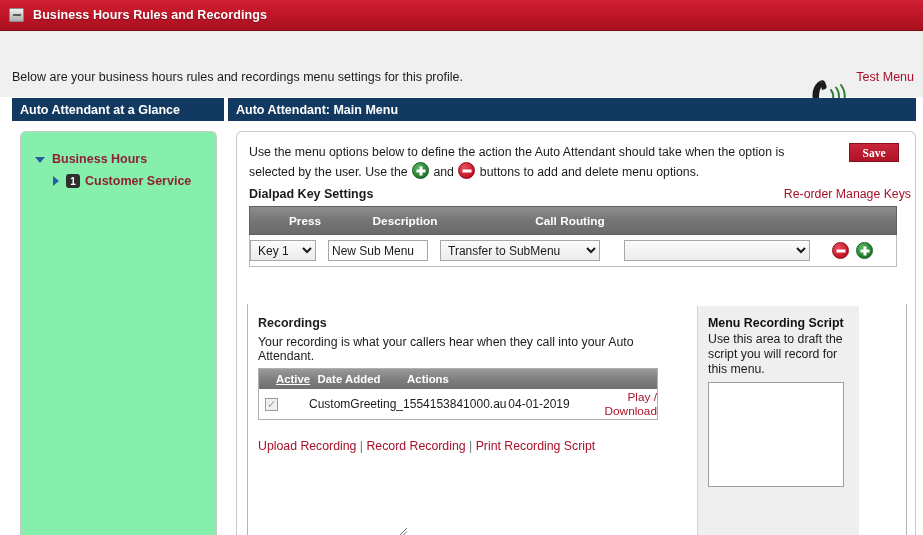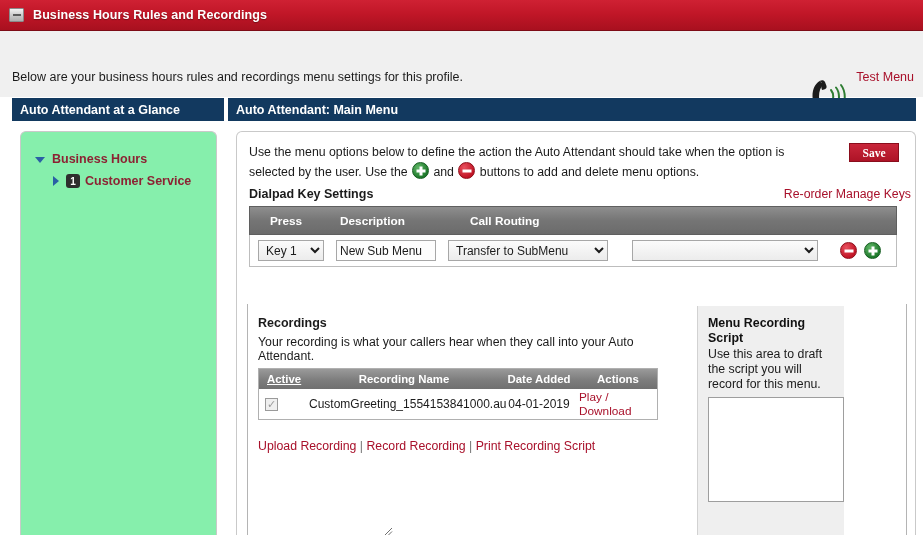--- a/index.html
+++ b/index.html
@@ -125,29 +125,29 @@
   }
 
   
   .dp-table {
     position: absolute; left: 12px; top: 74px; width: 648px;
   }
   .dp-head {
     height: 29px; display:flex; align-items:center;
     background: linear-gradient(to bottom,#8e8e8e 0%,#757575 50%,#6b6b6b 100%);
     border: 1px solid #5f5f5f;
-    color:#fff; font-size:11.8px; font-weight:bold;
+    color:#fff; font-size:11.8px; font-weight:bold;text-align:center;
   }
   .dp-head .c1 { width: 90px; padding-left: 20px; }
   .dp-head .c2 { width: 130px; }
   .dp-head .c3 { width: 200px; }
   .dp-row {
     height: 32px; display:flex; align-items:center;
     border: 1px solid #bdbdbd; border-top: none; background:#fff;
-    padding-left: 8px;
+    padding-left: 0;
   }
   select.ui, input.ui {
     font-family:"Liberation Sans", sans-serif; font-size: 12px;
     height: 21px; border: 1px solid #a7a7a7;
     background: linear-gradient(to bottom,#fbfbfb 0%,#ececec 100%);
     color:#1b1b1b; padding: 0 3px;
   }
   input.ui { background: #fdfdfd; }
   select.key  { width: 66px; }
   input.desc  { width: 100px; margin-left: 12px; }
@@ -195,44 +195,44 @@
   }
   .rec-title { font-size: 12.5px; font-weight: bold; color:#1b1b1b; }
   .rec-sub { font-size: 12.3px; color:#1b1b1b; margin-top: 5px; }
 
   .rec-table { margin-top: 5px; width: 400px; border: 1px solid #b0b0b0; }
   .rec-thead {
     height: 20px; display:flex; align-items:center;
     background: linear-gradient(to bottom,#9a9a9a 0%,#7d7d7d 55%,#707070 100%);
     color:#fff; font-size: 11.4px; font-weight:bold;
   }
-  .rec-thead .h1 { width: 50px; padding-left: 8px; text-decoration: underline; }
+  .rec-thead .h1 { width: 50px; padding-left: 17px; text-decoration: underline; }
   .rec-thead .h2 { width: 190px; text-align:center; }
   .rec-thead .h3 { width: 80px; text-align:center; }
   .rec-thead .h4 { width: 78px; text-align:center; }
   .rec-trow {
     height: 30px; display:flex; align-items:center; background:#fff;
     font-size: 12px; color:#1b1b1b;
   }
   .rec-trow .h1 { width: 50px; padding-left: 6px; }
   .rec-trow .h2 { width: 190px; text-align:center; }
   .rec-trow .h3 { width: 80px; text-align:center; }
-  .rec-trow .h4 { width: 78px; text-align:left; }
+  .rec-trow .h4 { width: 78px; text-align:right; }
   .rec-trow .h4 a { color:#a8102a; text-decoration:none; font-size: 11.8px; }
   .chk {
     width: 13px; height: 13px; border: 1px solid #9a9a9a; background:#efefef;
     display:inline-flex; align-items:center; justify-content:center;
     color:#9a9a9a; font-size:11px; line-height:1;
   }
   .rec-links { margin-top: 19px; font-size: 12.3px; color:#777; }
   .rec-links a { color:#a8102a; text-decoration:none; }
 
   
   .script-box {
-    position:absolute; left: 449px; top: 2px; width: 147px; height: 230px;
+    position:absolute; left: 449px; top: 2px; width: 162px; height: 230px;
     background: #efefef; border-left: 1px solid #d2d2d2;
     padding: 10px 8px 0 10px;
   }
   .script-title { font-size: 12.4px; font-weight: bold; color:#111; line-height: 15px; }
   .script-sub { font-size: 12.3px; color:#1b1b1b; line-height: 15px; margin-top: 1px; }
   .script-area {
     margin-top: 5px; width: 136px; height: 105px;
     border: 1px solid #9e9e9e; background:#fff; position: relative;
     font-family:"Liberation Sans", sans-serif; font-size: 12px; resize: none;
   }
@@ -333,21 +333,20 @@
 
     <div class="tabbody">
 
       <div class="rec-wrap">
         <div class="rec-title">Recordings</div>
         <div class="rec-sub">Your recording is what your callers hear when they call into your Auto Attendant.</div>
 
         <div class="rec-table">
           <div class="rec-thead">
             <div class="h1">Active</div>
-            <div class="h2">Recording Name</div>
             <div class="h3">Date Added</div>
             <div class="h4">Actions</div>
           </div>
           <div class="rec-trow">
             <div class="h1">
               <span class="chk">✓</span>
             </div>
             <div class="h2">CustomGreeting_1554153841000.au</div>
             <div class="h3">04-01-2019</div>
             <div class="h4">

